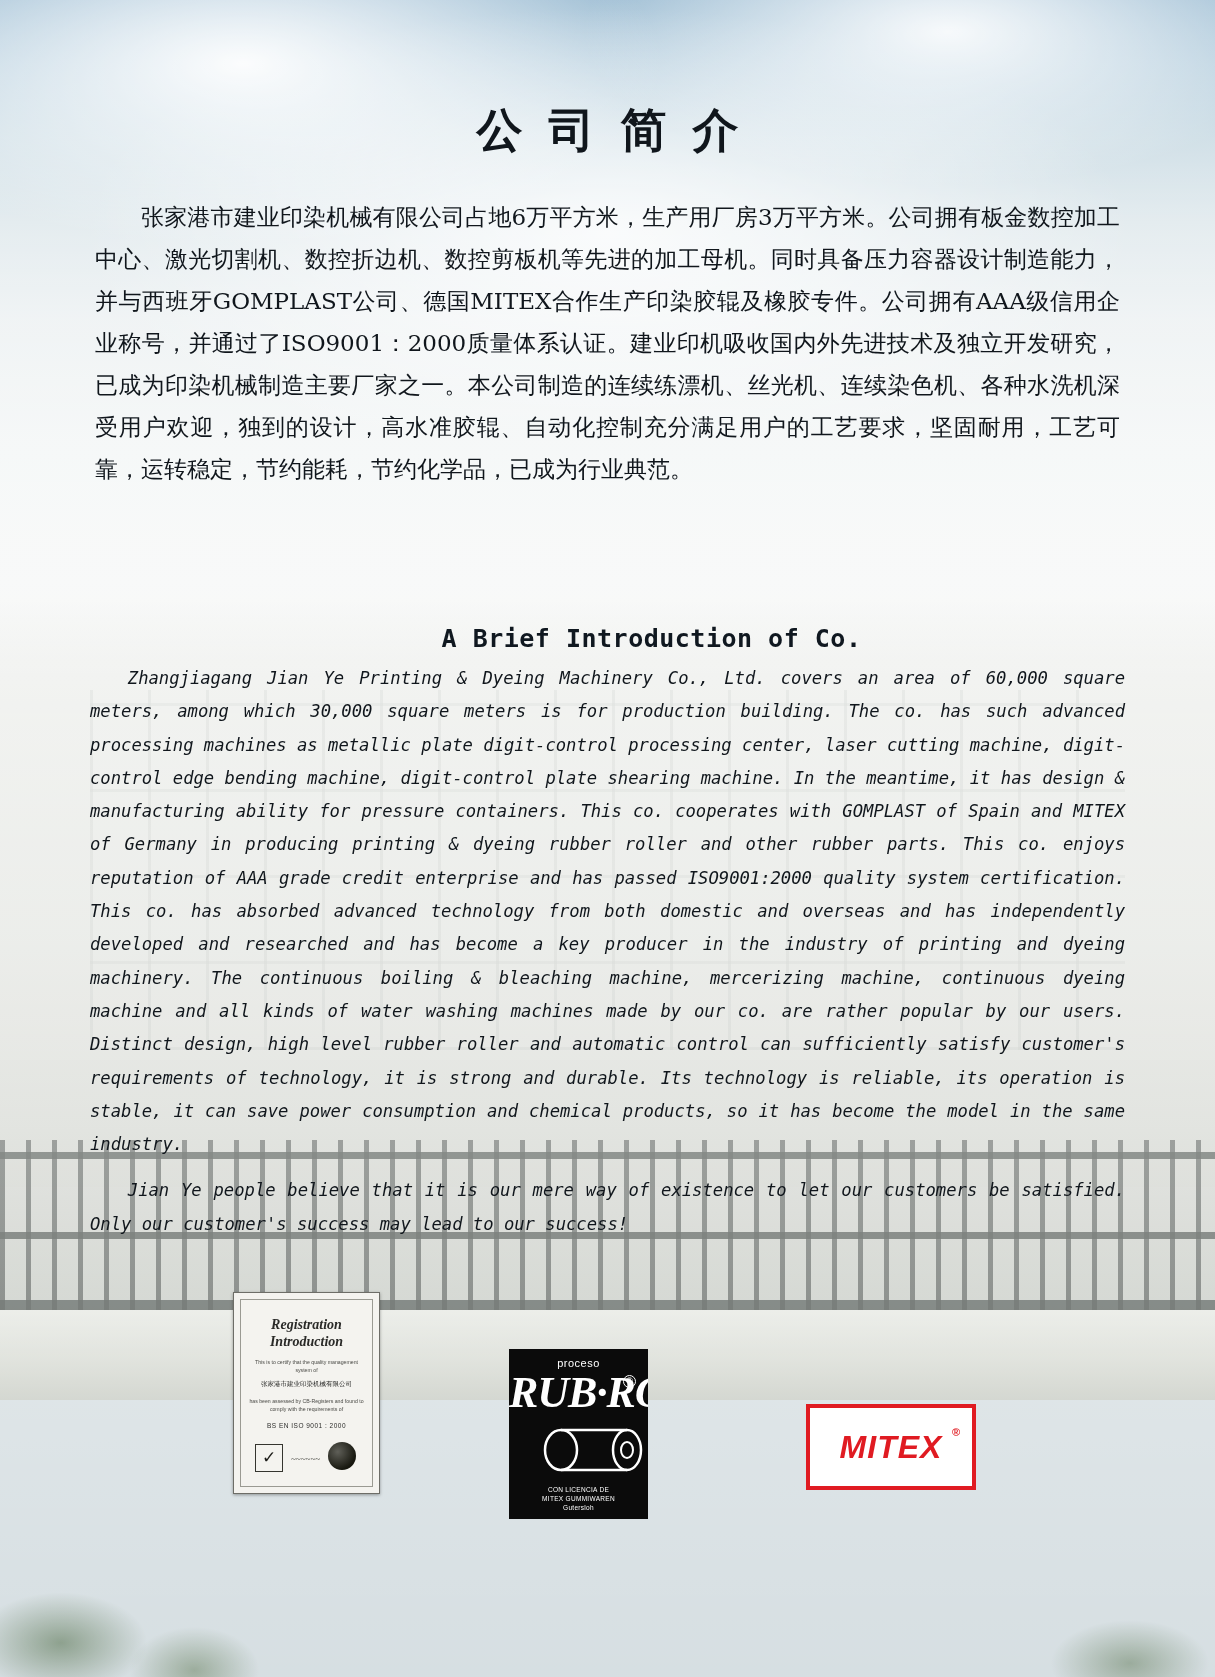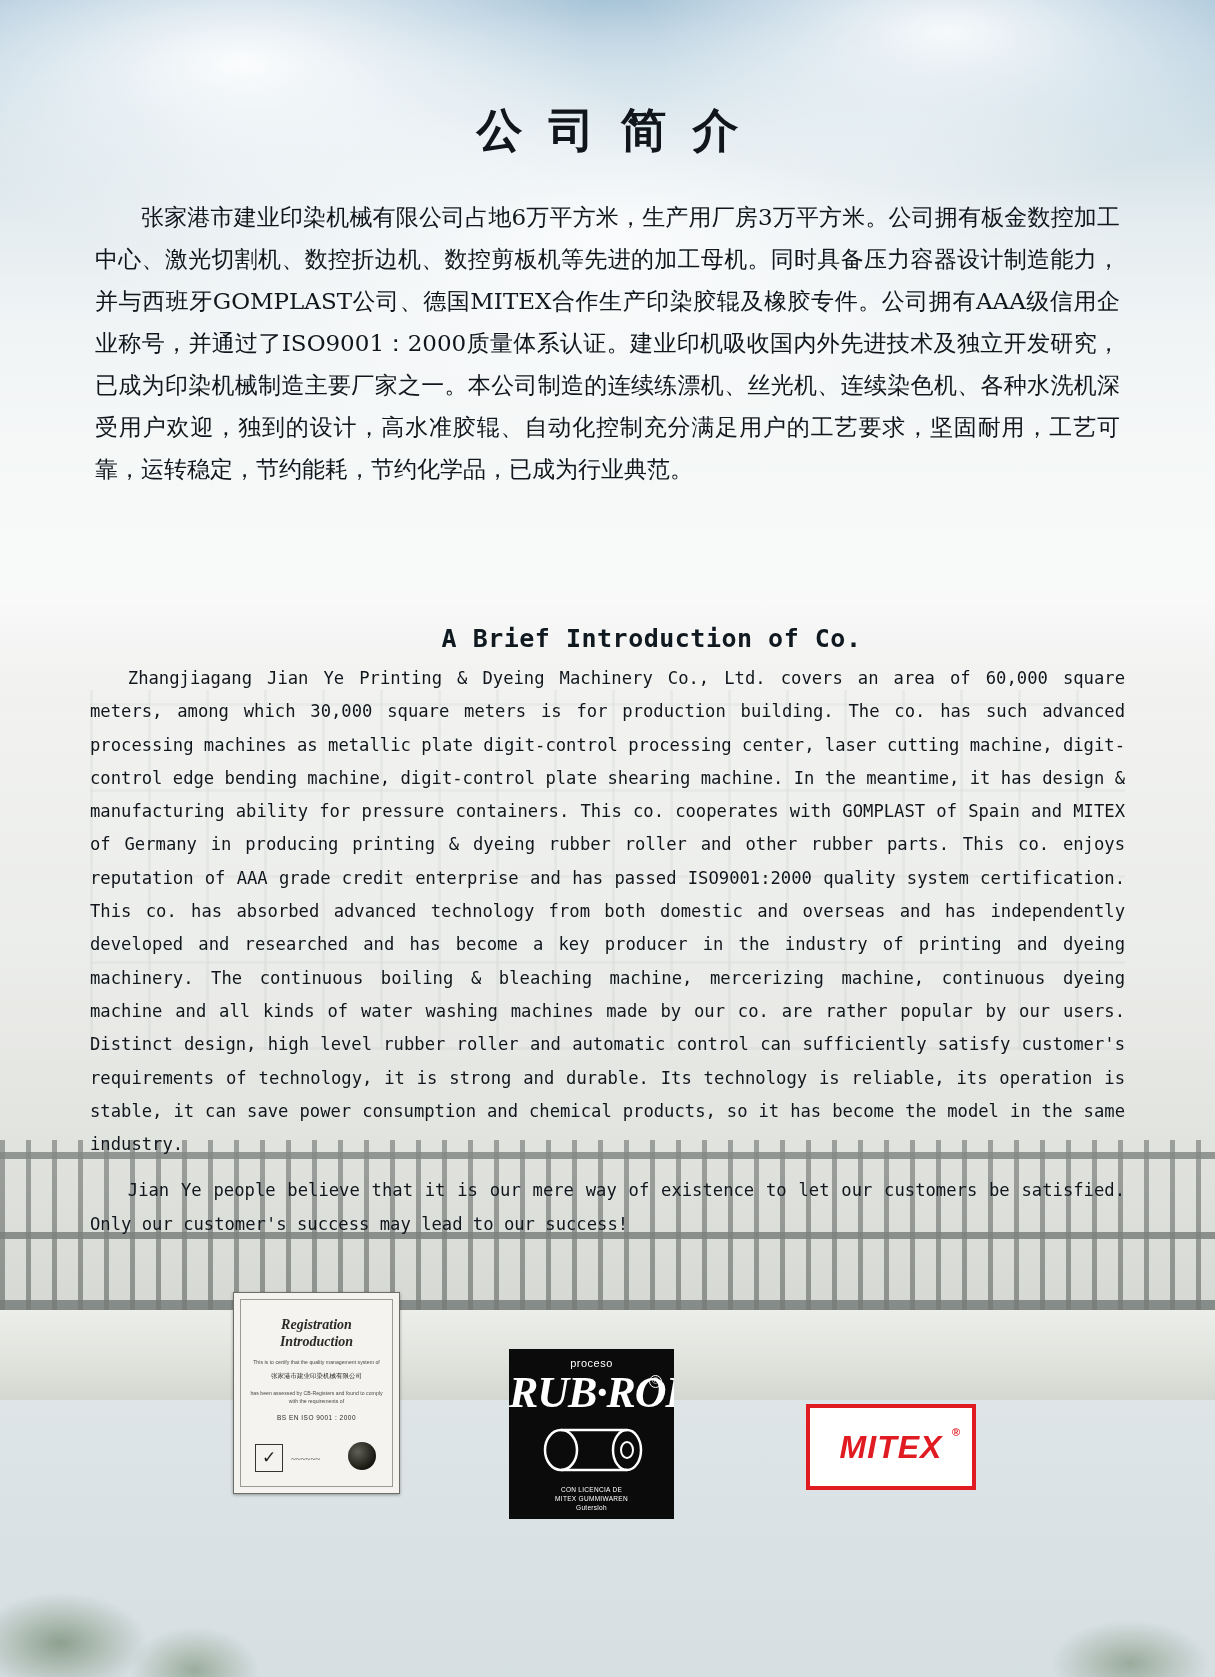--- a/index.html
+++ b/index.html
@@ -212,35 +212,34 @@
     position: absolute;
     left: 90px;
     top: 662px;
     width: 1035px;
     font-family: "DejaVu Sans Mono", "Liberation Mono", monospace;
     font-size: 17.2px;
     line-height: 33.3px;
     color: #10161c;
     text-align: justify;
   }
-  .en-body p { margin: 0; text-indent: 2.2em; }
+  .en-body p { margin: 0; text-indent: 2.2em; font-style: italic; }
   .en-body p + p { margin-top: 13px; }
 
   
   .cert {
     position: absolute;
     left: 233px;
     top: 1292px;
     width: 145px;
     height: 200px;
     background: #f4f3ef;
     border: 1px solid #6d6d67;
     box-shadow: 0 1px 3px rgba(0,0,0,0.35);
     overflow: hidden;
-    padding-left: 20px;
   }
   .cert-inner {
     position: absolute;
     left: 6px; top: 6px;
     right: 6px; bottom: 6px;
     border: 1px solid #9a9a92;
   }
   .cert-title {
     margin-top: 16px;
     text-align: center;
@@ -300,21 +299,21 @@
     font-family: "Liberation Serif", serif;
     font-style: italic;
     font-size: 9px;
     color: #3a3a34;
   }
 
   .rubrol {
     position: absolute;
     left: 509px;
     top: 1349px;
-    width: 165px;
+    width: 139px;
     height: 170px;
     background: #0b0b0b;
     color: #fff;
     overflow: hidden;
   }
   .rub-proceso {
     text-align: center;
     margin-top: 8px;
     font-size: 11px;
     letter-spacing: .5px;

